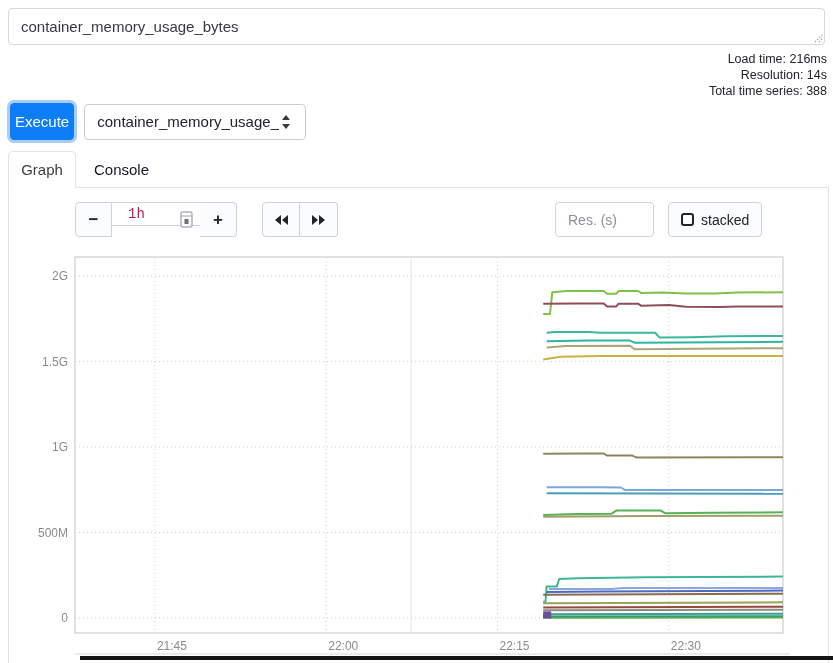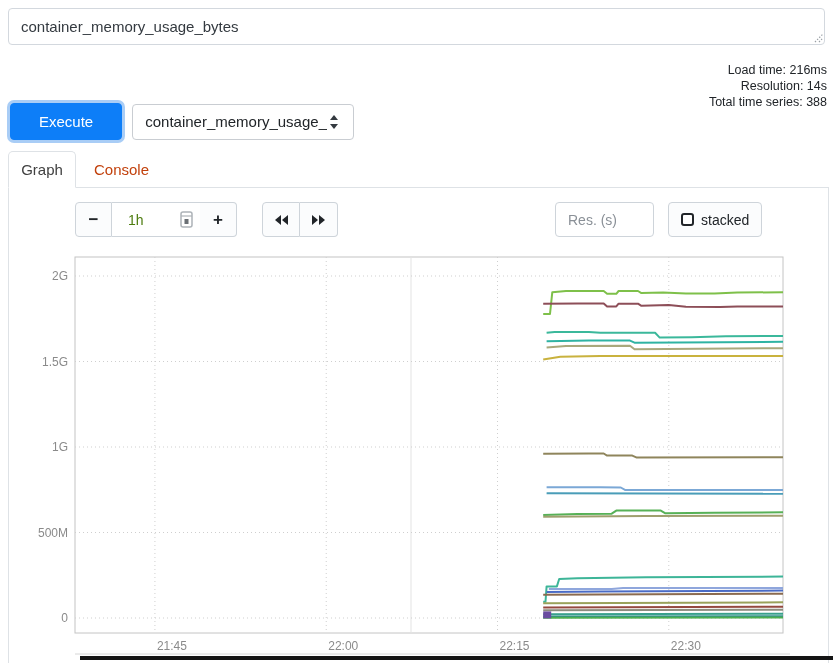--- a/index.html
+++ b/index.html
@@ -8,53 +8,53 @@
   #app { position:relative; width:833px; height:663px; overflow:hidden; background:#fff; }
 
   
   .query-box { position:absolute; left:8px; top:8px; width:817px; height:37px;
     border:1px solid #d3d8de; border-radius:4px; background:#fff;
     font-family:"Liberation Sans", sans-serif; font-size:15px; color:#343a40;
     padding:9px 12px; resize:none; outline:none; }
   .resize-grip { position:absolute; left:812px; top:31px; width:12px; height:12px; }
 
   
-  .stats { position:absolute; right:6px; top:62px; text-align:right;
+  .stats { position:absolute; right:6px; top:51px; text-align:right;
     font-size:12.5px; line-height:16px; color:#212529; }
 
   
   .exec-row { position:absolute; left:10px; top:103px; height:37px; display:flex; align-items:center; }
-  .execute-btn { height:37px; padding:0 28px; background:#0d7ef8; color:#fff; border:1px solid #0d7ef8;
+  .execute-btn { height:37px; padding:0 4px; background:#0d7ef8; color:#fff; border:1px solid #0d7ef8;
     border-radius:4px; font-size:15px; font-family:"Liberation Sans",sans-serif; cursor:pointer;
     box-shadow:0 0 0 3px #a9cdf6; }
   .metric-select { margin-left:10px; height:36px; width:222px; border:1px solid #c9cdd2; border-radius:4px;
     background:#fff; display:flex; align-items:center; padding:0 10px 0 12px; cursor:pointer; }
   .metric-select .sel-text { font-size:15px; color:#212529; white-space:nowrap; overflow:hidden; width:182px; }
   .metric-select .sel-arrows { flex:0 0 auto; margin-left:2px; }
 
   
   .tabs { position:absolute; left:8px; top:151px; width:817px; height:36px; }
   .tab-graph { position:absolute; left:0; top:0; width:68px; height:37px; background:#fff;
     border:1px solid #dee2e6; border-bottom:1px solid #fff; border-radius:5px 5px 0 0;
     display:flex; align-items:center; justify-content:center; font-size:15px; color:#404040; z-index:2; cursor:default; }
   .tab-console { position:absolute; left:86px; top:0; height:36px; display:flex; align-items:center;
-    font-size:15px; color:#c2410c; cursor:pointer; }
+    font-size:15px; color:#0f172a; cursor:pointer; }
 
   
   .panel { position:absolute; left:8px; top:187px; width:821px; height:476px;
     border-top:1px solid #dee2e6; border-left:1px solid #dee2e6; border-right:1px solid #dee2e6; background:#fff; }
 
   
   .ig { position:absolute; display:flex; height:35px; }
   .ig .btn { height:35px; background:#fbfcfd; border:1px solid #ced4da; display:flex; align-items:center;
     justify-content:center; cursor:pointer; color:#212529; }
   .ig .btn.left  { border-radius:4px 0 0 4px; }
   .ig .btn.right { border-radius:0 4px 4px 0; border-left:none; }
-  .ig input { height:35px; border:1px solid #ced4da; border-left:none; border-right:none; outline:none;
-    font-size:14px; color:#4d7c0f; font-family:Liberation Sans, sans-serif; padding:0 10px; }
+  .ig input { height:24px; border:1px solid #ced4da; border-left:none; border-right:none; outline:none;
+    font-size:14px; color:#be185d; font-family:Liberation Mono, monospace; padding:0 10px; }
   .ig input::placeholder { color:#8a9097; }
   .sign { font-size:17px; font-weight:bold; line-height:1; }
   #g1 { left:75px;  top:202px; }
   #g1 .btn { width:37px; }
   #g1 .dur-wrap { position:relative; }
   #g1 input { width:88px; text-align:left; padding-left:16px; }
   .cal-icon { position:absolute; right:7px; top:9px; pointer-events:none; }
   #g2 { left:262px; top:202px; }
   #g2 .btn { width:38px; }
   #g2 input { width:198px; }

